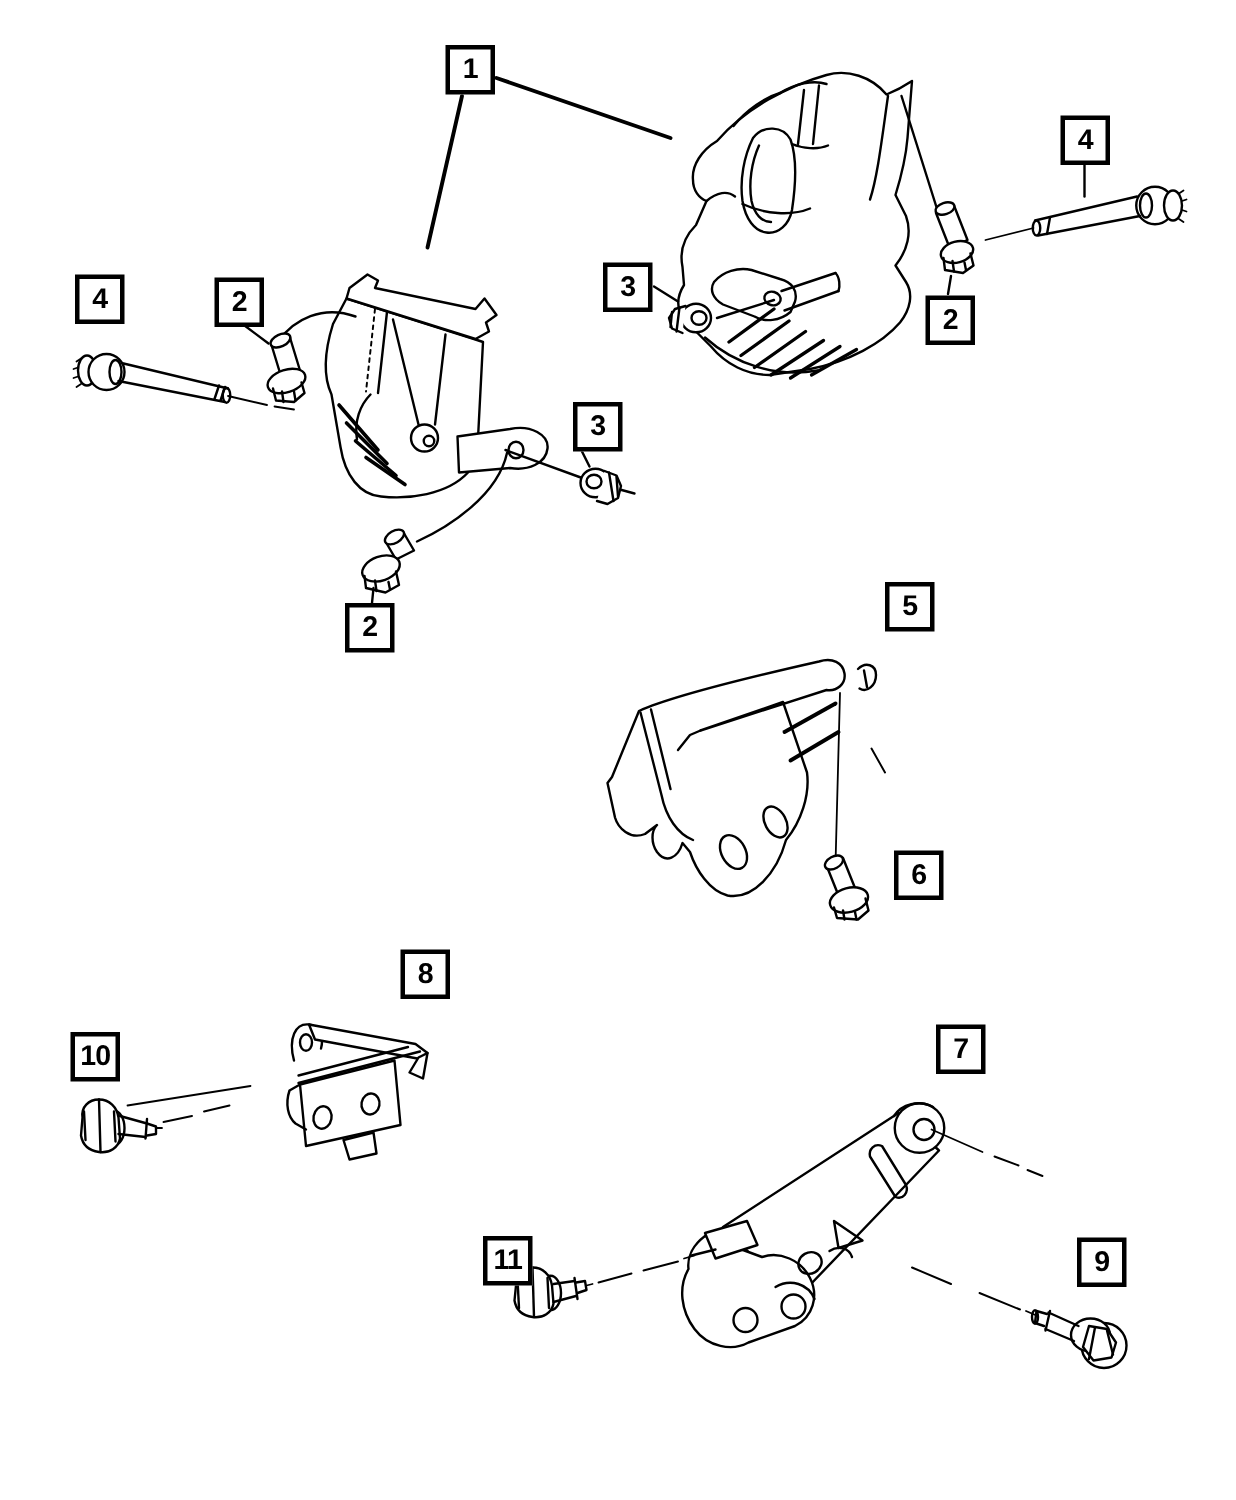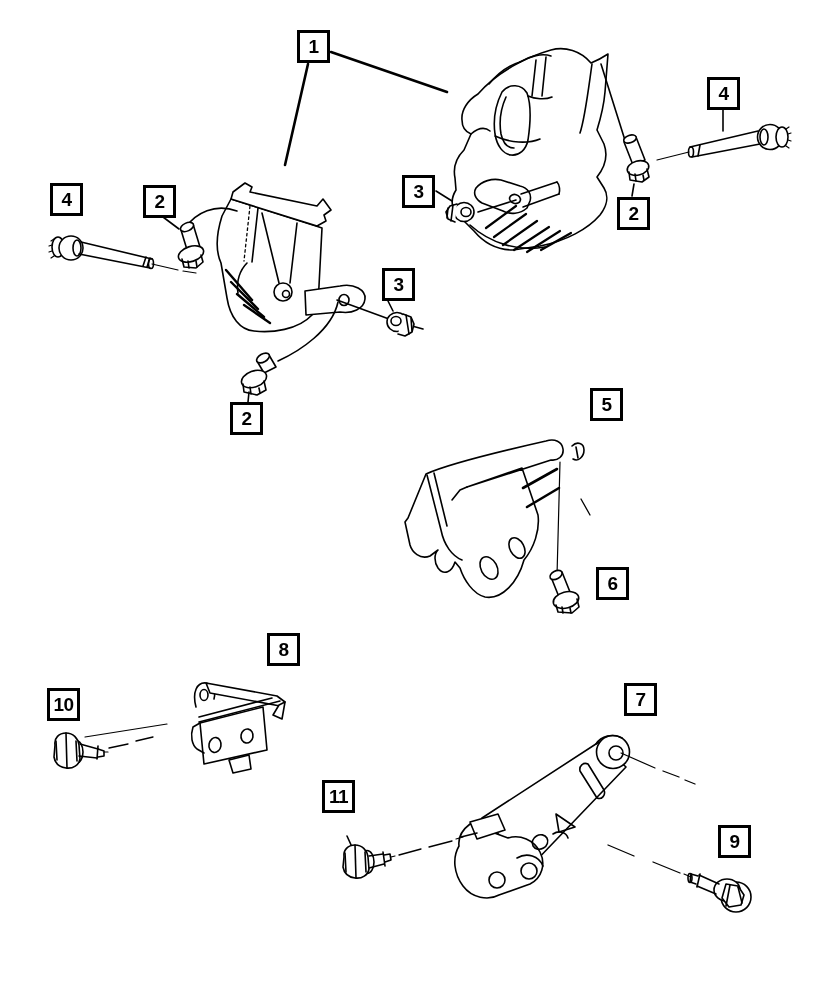--- a/index.html
+++ b/index.html
@@ -22,21 +22,21 @@
   .k3{left:382px;top:268px;}
   .k4{left:230px;top:402px;}
   .k5{left:402px;top:175px;}
   .k6{left:617px;top:197px;}
   .k7{left:707px;top:77px;}
   .k8{left:590px;top:388px;}
   .k9{left:596px;top:567px;}
   .k10{left:267px;top:633px;}
   .k11{left:47px;top:688px;}
   .k12{left:624px;top:683px;}
-  .k13{left:322px;top:780px;}
+  .k13{left:322px;top:824px;}
   .k14{left:718px;top:825px;}
 </style>
 </head>
 <body>
 
 <div id="stage">
 
 <svg id="lineart" width="824" height="1000" viewBox="0 0 824 1000" fill="none" stroke="#000" stroke-width="1.6" stroke-linecap="round" stroke-linejoin="round">
 
   <g>

